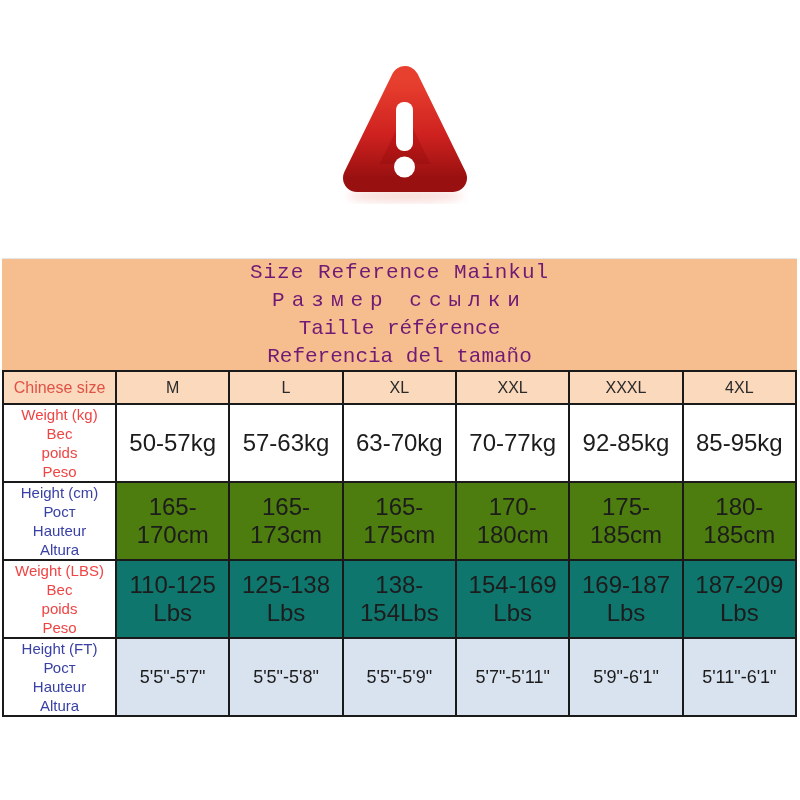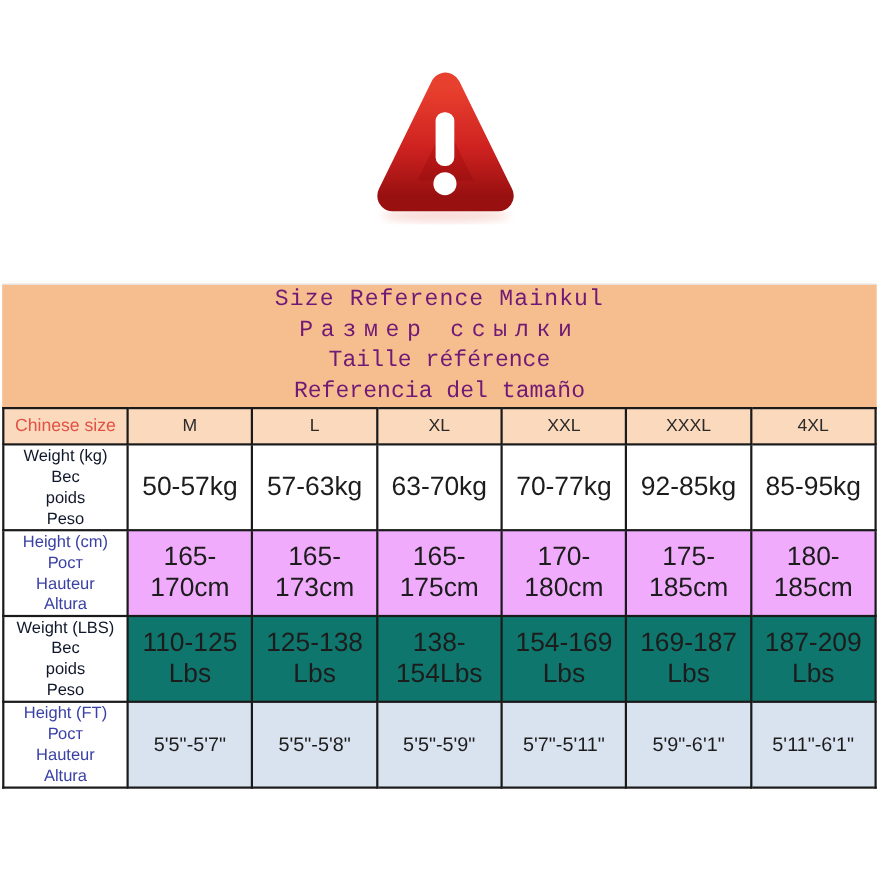--- a/index.html
+++ b/index.html
@@ -34,24 +34,24 @@
     text-align:center;vertical-align:middle;padding:0;
     font-weight:normal;
     margin-left:48px;
   }
   .size-table thead tr{height:33px;}
   .size-table thead th{background:#FBD9BC;font-size:16px;color:#2a2a2a;}
   .size-table thead th.corner{color:#E05245;}
   .size-table tbody tr{height:74px;}
   .size-table tbody tr.last{height:77px;}
   .size-table tbody th{background:#ffffff;font-size:15px;line-height:19px;}
-  .size-table tbody th.lbl-red{color:#0f172a;}
+  .size-table tbody th.lbl-red{color:#ef4444;}
   .size-table tbody th.lbl-blue{color:#3A41A5;}
   .size-table td{font-size:24px;color:#1c1c1c;background:#ffffff;}
-  tr.r-cm td{background:#f0abfc;}
+  tr.r-cm td{background:#4d7c0f;}
   tr.r-lbs td{background:#0f766e;}
   tr.r-ft td{background:#D9E2EF;font-size:18px;}
 </style>
 </head>
 <body>
 
 <div class="warning-wrap">
   <svg width="160" height="152" viewBox="0 0 160 152">
     <defs>
       <linearGradient id="redStroke" x1="0" y1="0" x2="0" y2="1">

